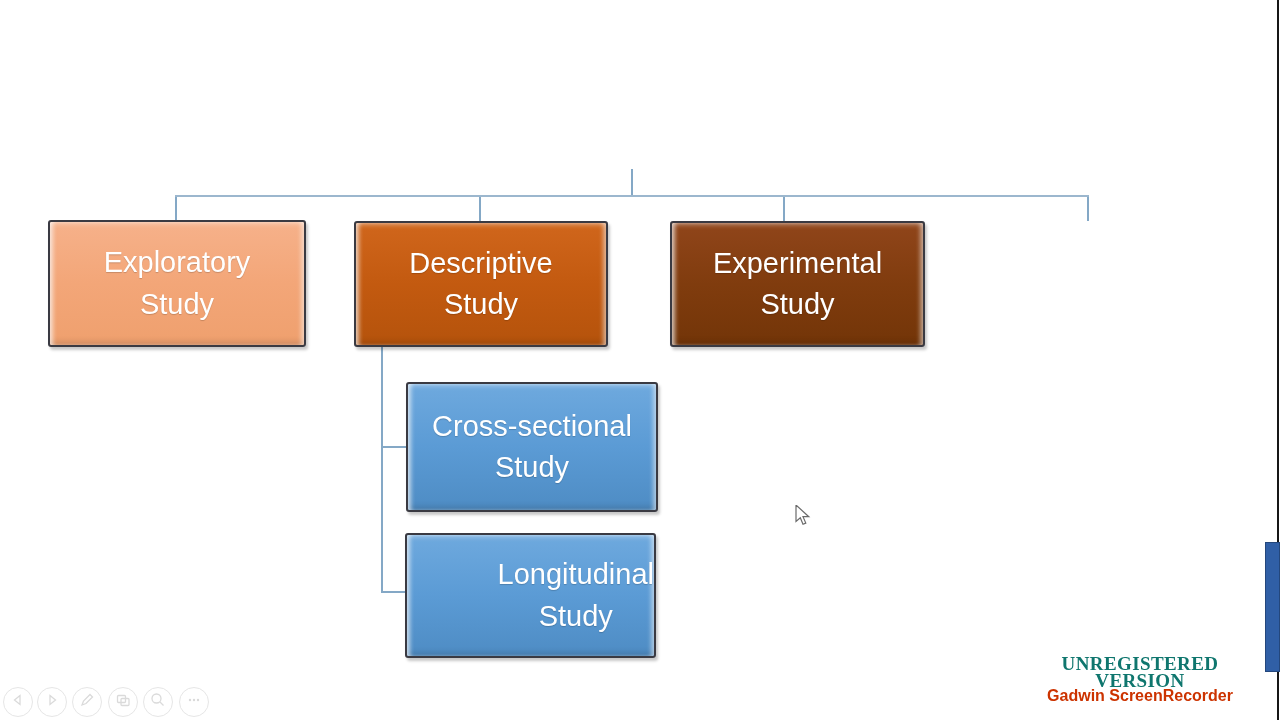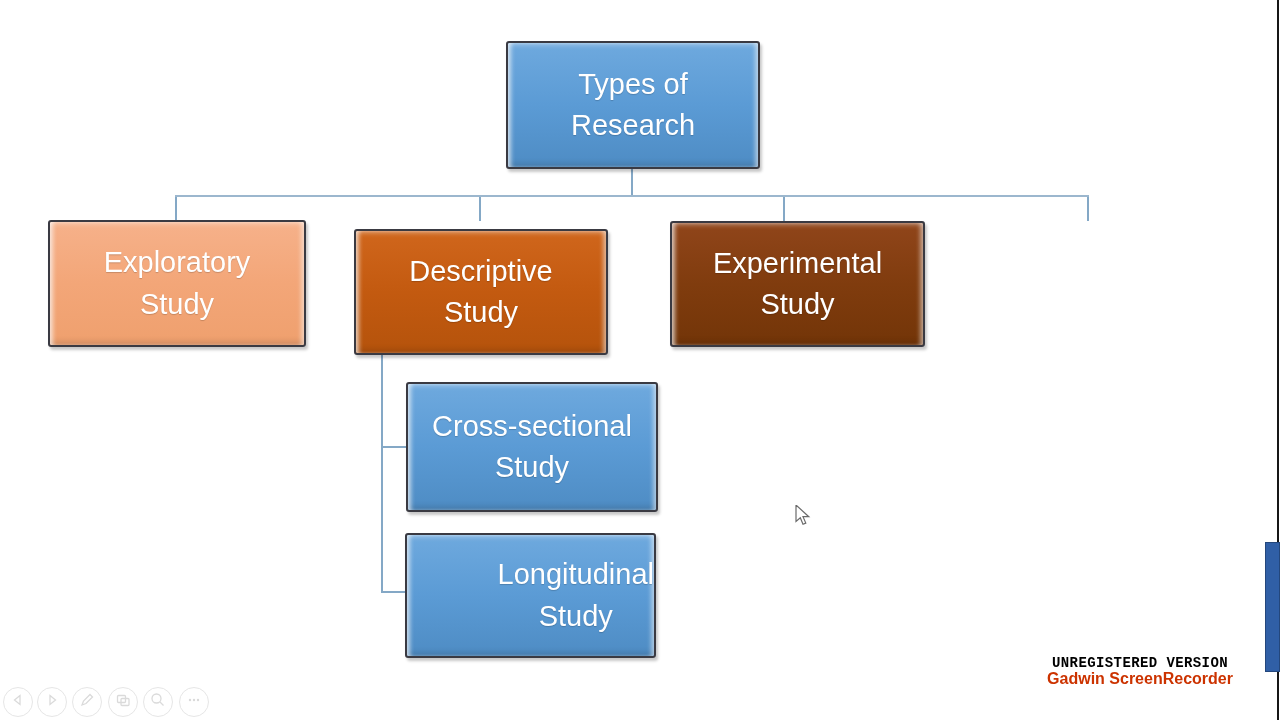--- a/index.html
+++ b/index.html
@@ -16,21 +16,21 @@
       inset 5px 0 4px -2px rgba(255,255,255,.65),
       inset -5px 0 4px -2px rgba(255,255,255,.5),
       inset 0 4px 5px -2px rgba(255,255,255,.35),
       inset 0 -5px 6px -2px rgba(0,0,0,.15),
       2px 3px 3px rgba(0,0,0,.22);
     text-shadow:0 1px 1px rgba(0,0,0,.18);
   }
   .node-label{white-space:pre-line;}
   .fill-blue  {background:linear-gradient(180deg,#6ea9de 0%,#5b9bd5 50%,#4e8cc4 100%);}
   .fill-peach {background:linear-gradient(180deg,#f6b18a 0%,#f3a678 50%,#efa06e 100%);}
-  .fill-orange{background:linear-gradient(180deg,#d0661c 0%,#c35a10 50%,#b5530c 100%);margin-top:8px;}
+  .fill-orange{background:linear-gradient(180deg,#d0661c 0%,#c35a10 50%,#b5530c 100%);}
   .fill-brown {background:linear-gradient(180deg,#90451a 0%,#803c0e 50%,#733508 100%);}
   .fill-gold  {background:linear-gradient(180deg,#c99d10 0%,#bd9004 50%,#af8500 100%);}
 
   #n-root{left:506px;top:41px;width:254px;height:128px;}
   #n-exploratory{left:48px;top:220px;width:258px;height:127px;}
   #n-descriptive{left:354px;top:221px;width:254px;height:126px;}
   #n-experimental{left:670px;top:221px;width:255px;height:126px;}
   #n-historical{left:960px;top:221px;width:255px;height:126px;font-size:28px;}
   #n-cross{left:406px;top:382px;width:252px;height:130px;}
   #n-long{left:405px;top:533px;width:251px;height:125px;justify-content:flex-end;}
@@ -52,22 +52,22 @@
     position:absolute;top:687px;width:30px;height:30px;border-radius:50%;
     border:1.5px solid #e6e6e6;box-sizing:border-box;background:#fff;
     display:flex;align-items:center;justify-content:center;
   }
   .tbtn svg{stroke:#dadada;fill:none;stroke-width:1.3;}
   #tb-prev{left:3px;} #tb-next{left:37px;} #tb-pen{left:72px;}
   #tb-all{left:108px;} #tb-zoom{left:143px;} #tb-more{left:179px;}
 
   
   #watermark{position:absolute;left:1034px;top:655px;width:212px;text-align:center;}
-  #wm1{font-family:Liberation Mono, monospace;font-weight:bold;font-size:14px;
-       letter-spacing:.4px;color:#000000;line-height:17px;}
+  #wm1{font-family:Liberation Serif, serif;font-weight:bold;font-size:19px;
+       letter-spacing:.4px;color:#0f766e;line-height:17px;}
   #wm2{font-family:"Liberation Sans",sans-serif;font-weight:bold;font-size:16px;
        color:#cc3300;line-height:13px;}
 
   
   #edge-line{position:absolute;left:1277px;top:0;width:2px;height:720px;background:#161616;}
   #scroll-thumb{position:absolute;left:1265px;top:542px;width:15px;height:130px;
        background:#305fa6;border:1px solid #24477c;box-sizing:border-box;}
 
   
   #cursor{position:absolute;left:795px;top:505px;}
@@ -80,24 +80,20 @@
   <div class="conn" id="c-root-v"></div>
   <div class="conn" id="c-main-h"></div>
   <div class="conn" id="c-exp-v"></div>
   <div class="conn" id="c-desc-v"></div>
   <div class="conn" id="c-expm-v"></div>
   <div class="conn" id="c-hist-v"></div>
   <div class="conn" id="c-desc-down"></div>
   <div class="conn" id="c-cross-h"></div>
   <div class="conn" id="c-long-h"></div>
 
-  <div class="node fill-blue" id="n-root">
-    <span class="node-label">Types of
-Research</span>
-  </div>
   <div class="node fill-peach" id="n-exploratory">
     <span class="node-label">Exploratory
 Study</span>
   </div>
   <div class="node fill-orange" id="n-descriptive">
     <span class="node-label">Descriptive
 Study</span>
   </div>
   <div class="node fill-brown" id="n-experimental">
     <span class="node-label">Experimental

